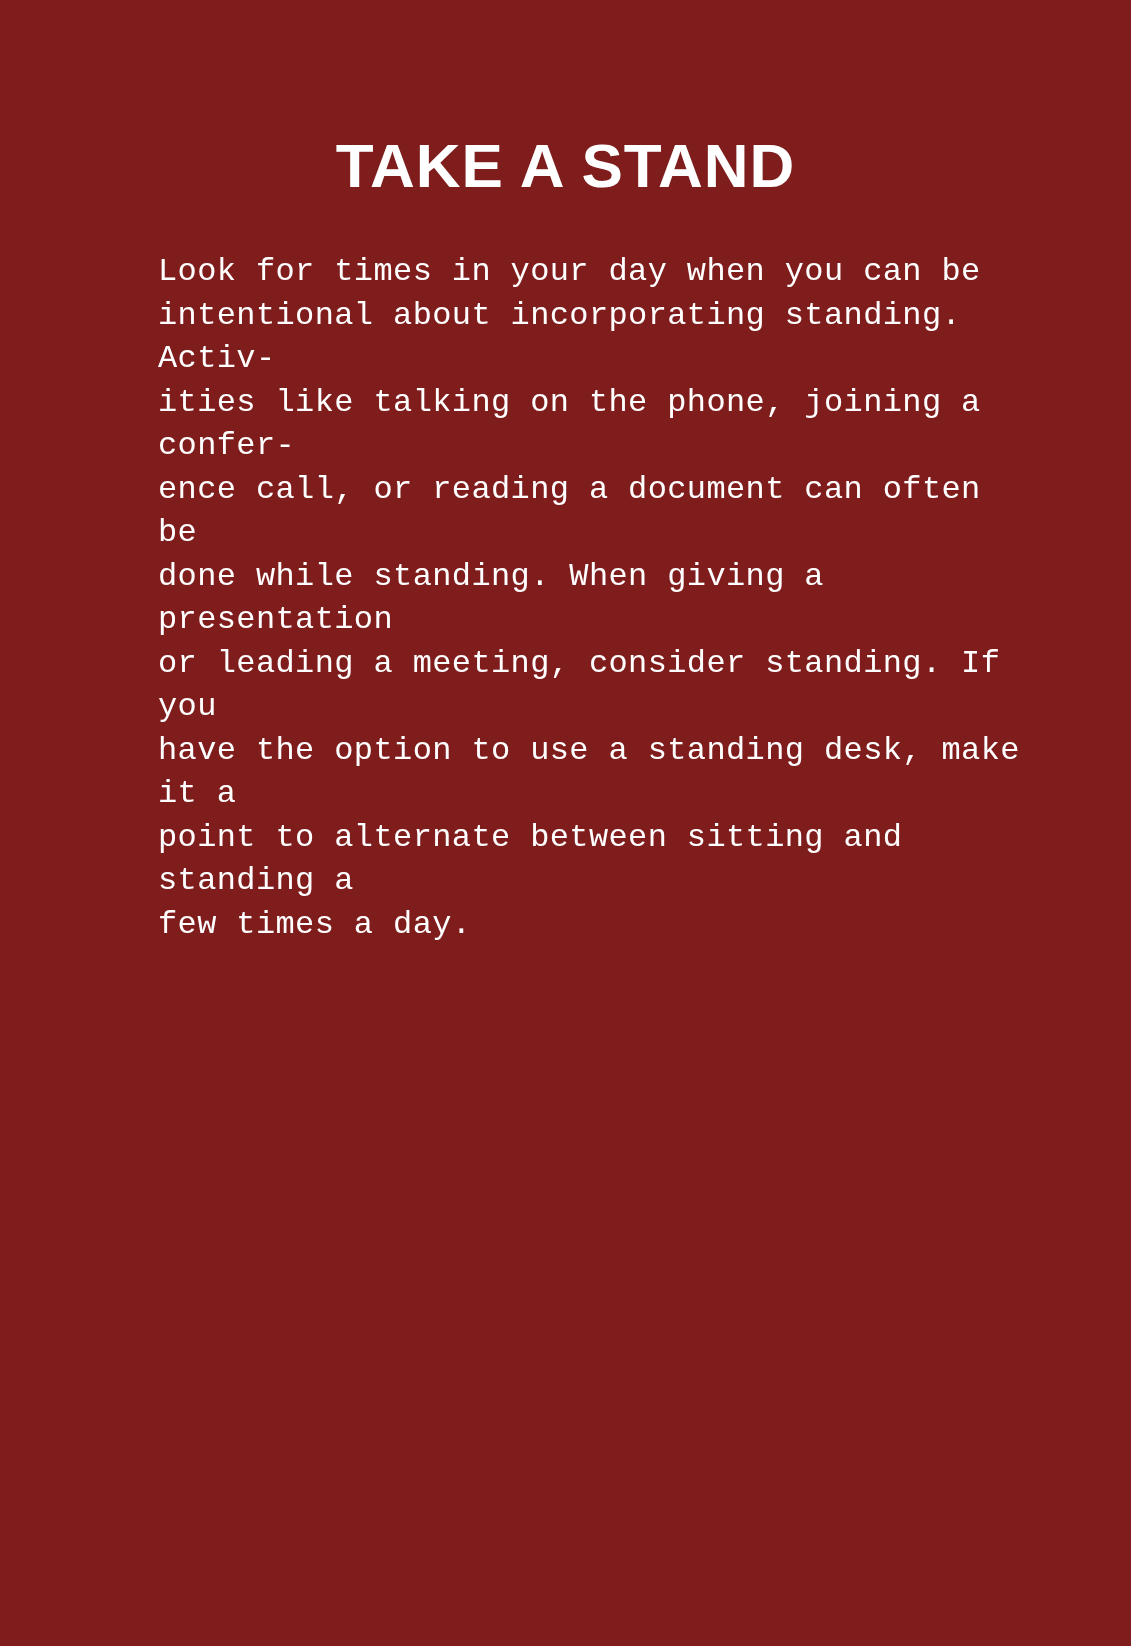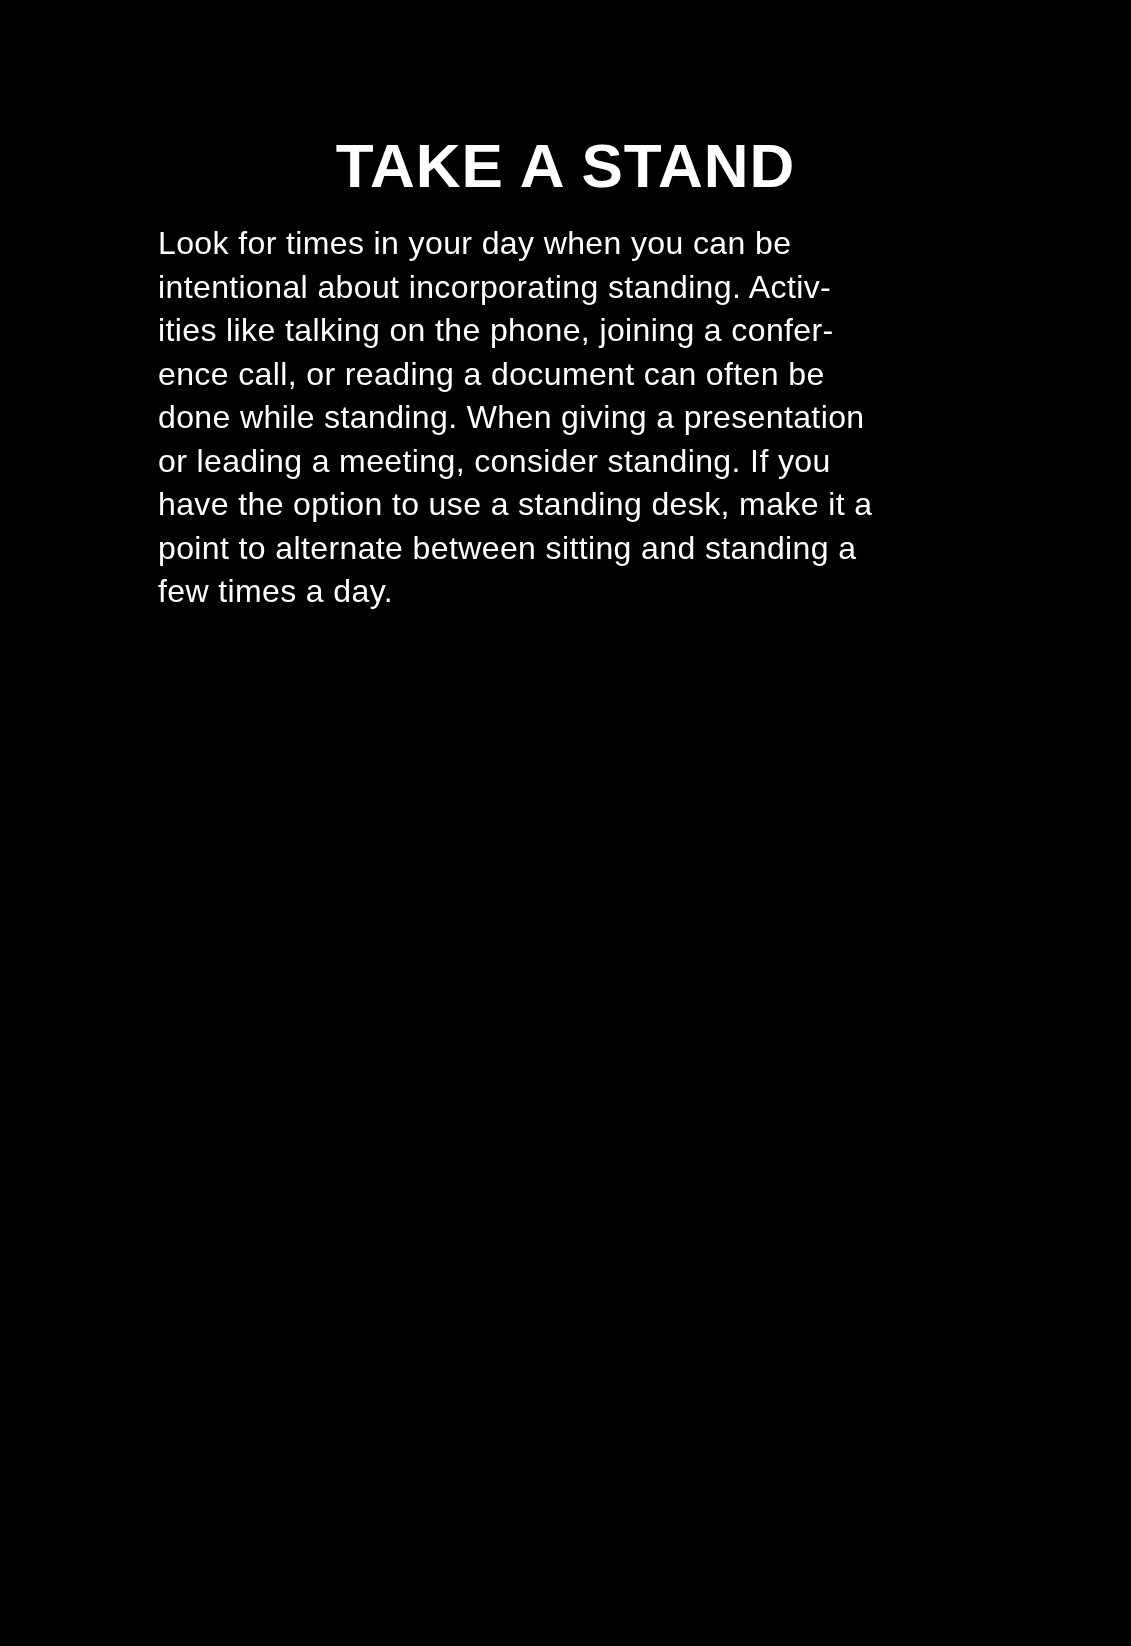--- a/index.html
+++ b/index.html
@@ -31,27 +31,28 @@
     font-size: 32px;
     line-height: 43.5px;
     letter-spacing: 0.012em;
     font-weight: normal;
     white-space: pre-line;
   }
   .body-paragraph.first {
     margin-top: 111px;
   }
   .body-paragraph.second {
-    margin-top: 24px;
+    margin-top: 52px;
+    font-family: Liberation Mono, monospace;
   }
 </style>
 </head>
 <body>
 
-<div class="page" style="background-color: #000000; color: rgb(255, 255, 255);">
+<div class="page" style="background-color: #7f1d1d; color: rgb(255, 255, 255);">
   <div class="page-title">TAKE A STAND</div>
   <div class="content">
     <p class="body-paragraph second">Look for times in your day when you can be
 intentional about incorporating standing. Activ-
 ities like talking on the phone, joining a confer-
 ence call, or reading a document can often be
 done while standing. When giving a presentation
 or leading a meeting, consider standing. If you
 have the option to use a standing desk, make it a
 point to alternate between sitting and standing a

